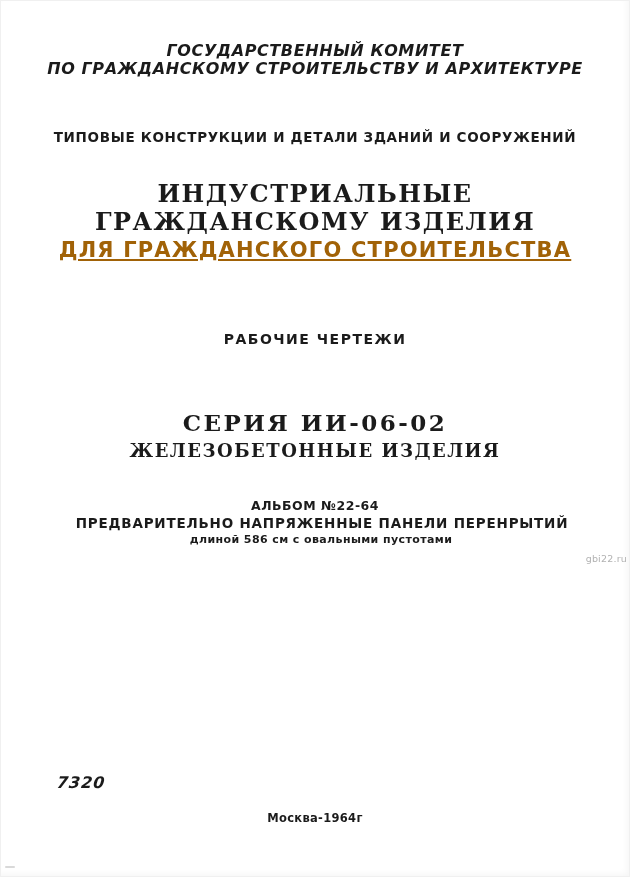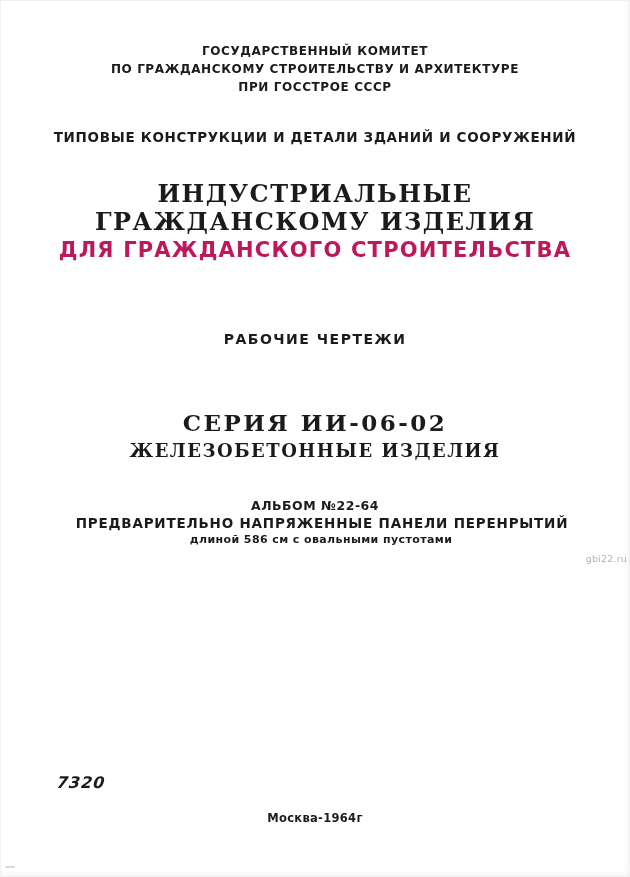--- a/index.html
+++ b/index.html
@@ -12,23 +12,24 @@
     background: #ffffff;
     overflow: hidden;
     font-family: "DejaVu Sans", "Liberation Sans", sans-serif;
     color: #1b1b1b;
     box-shadow: inset 0 0 0 1px #f0f0f0, inset -3px -3px 6px rgba(0,0,0,0.04);
   }
   .abs { position: absolute; left: 0; width: 100%; text-align: center; }
 
   .org-line {
     font-weight: bold;
-    font-size: 12px;
+    font-size: 16px;
     letter-spacing: 0.6px;
     line-height: 18px;
+    font-style: italic;
   }
   .org-block { top: 42px; }
 
   .typical-line {
     top: 129px;
     font-weight: bold;
     font-size: 13.5px;
     letter-spacing: 0.7px;
   }
 
@@ -38,21 +39,22 @@
     font-weight: bold;
     font-size: 24px;
     letter-spacing: 1.5px;
     line-height: 28px;
   }
   .main-title .t-sans {
     font-weight: bold;
     font-size: 21px;
     letter-spacing: 1.2px;
     line-height: 28px;
-    color: #be185d;
+    color: #a16207;
+    text-decoration: underline;
   }
 
   .working-drawings {
     top: 331px;
     font-weight: bold;
     font-size: 14px;
     letter-spacing: 1.5px;
   }
 
   .series-block { top: 409px; }
@@ -134,21 +136,20 @@
   }
 </style>
 </head>
 <body>
 
 <div class="page">
 
   <div class="abs org-block">
     <div class="org-line">ГОСУДАРСТВЕННЫЙ КОМИТЕТ</div>
     <div class="org-line">ПО ГРАЖДАНСКОМУ СТРОИТЕЛЬСТВУ И АРХИТЕКТУРЕ</div>
-    <div class="org-line">ПРИ ГОССТРОЕ СССР</div>
   </div>
 
   <div class="abs typical-line">ТИПОВЫЕ КОНСТРУКЦИИ И ДЕТАЛИ ЗДАНИЙ И СООРУЖЕНИЙ</div>
 
   <div class="abs main-title">
     <div class="t-serif">ИНДУСТРИАЛЬНЫЕ</div>
     <div class="t-serif">ГРАЖДАНСКОМУ ИЗДЕЛИЯ</div>
     <div class="t-sans">ДЛЯ ГРАЖДАНСКОГО СТРОИТЕЛЬСТВА</div>
   </div>
 

